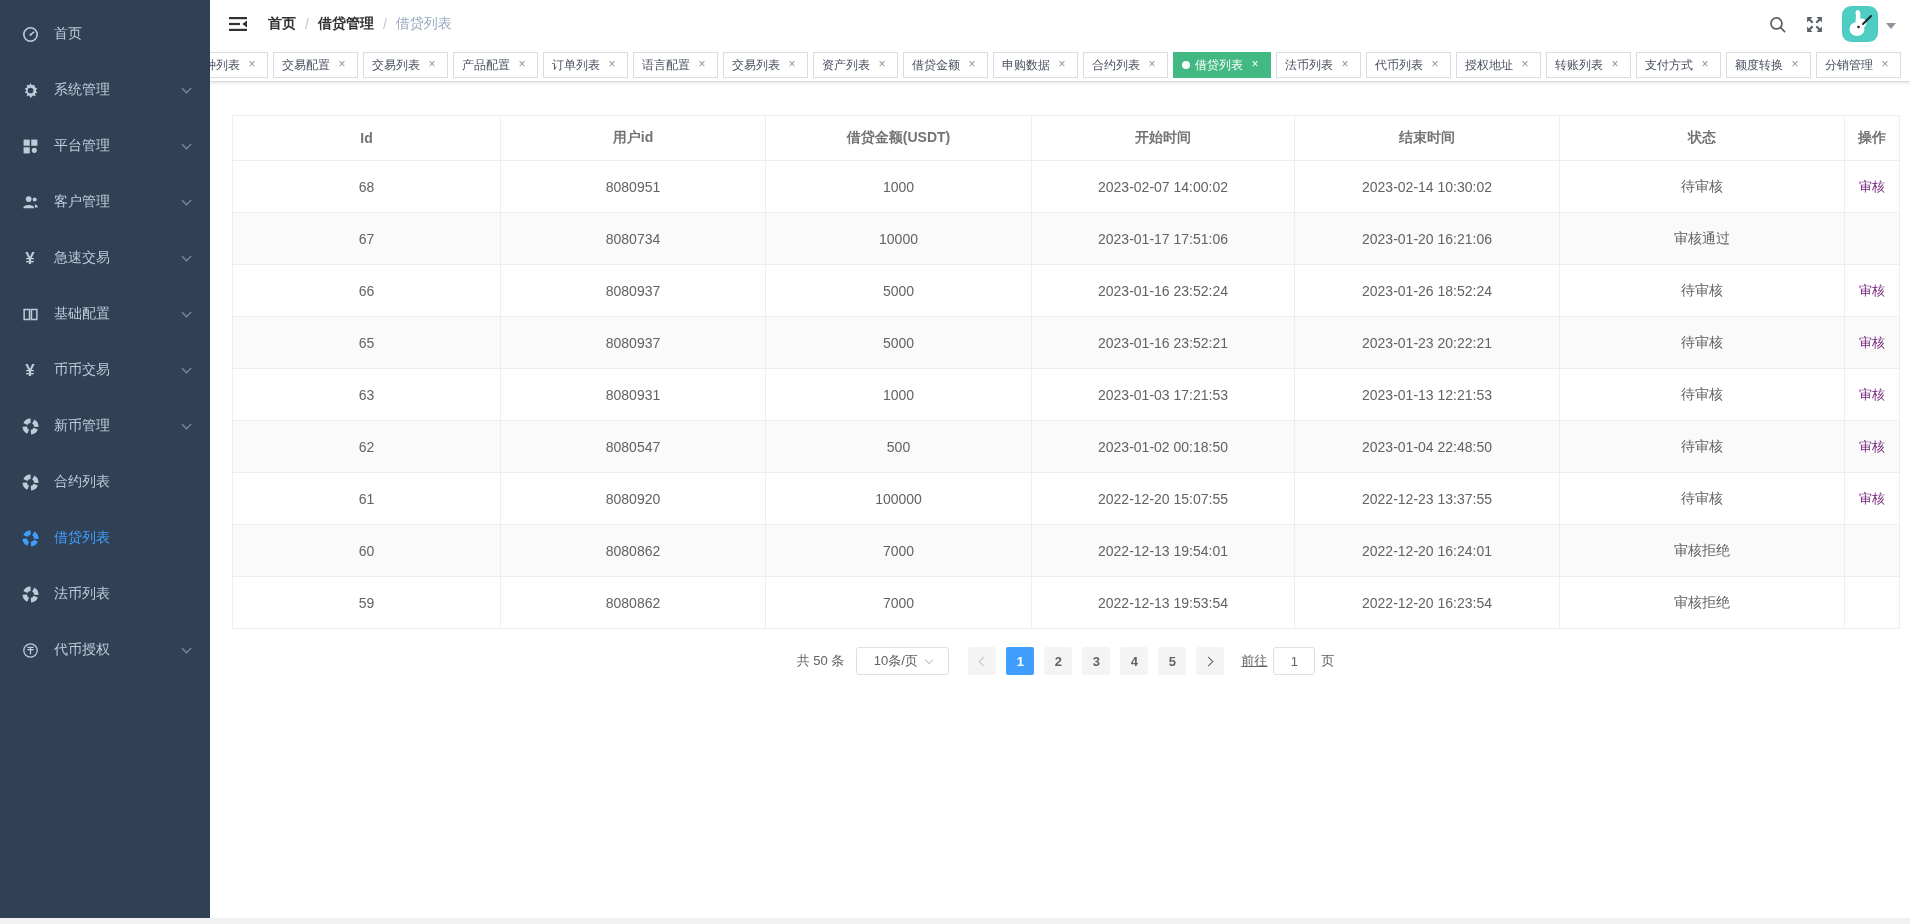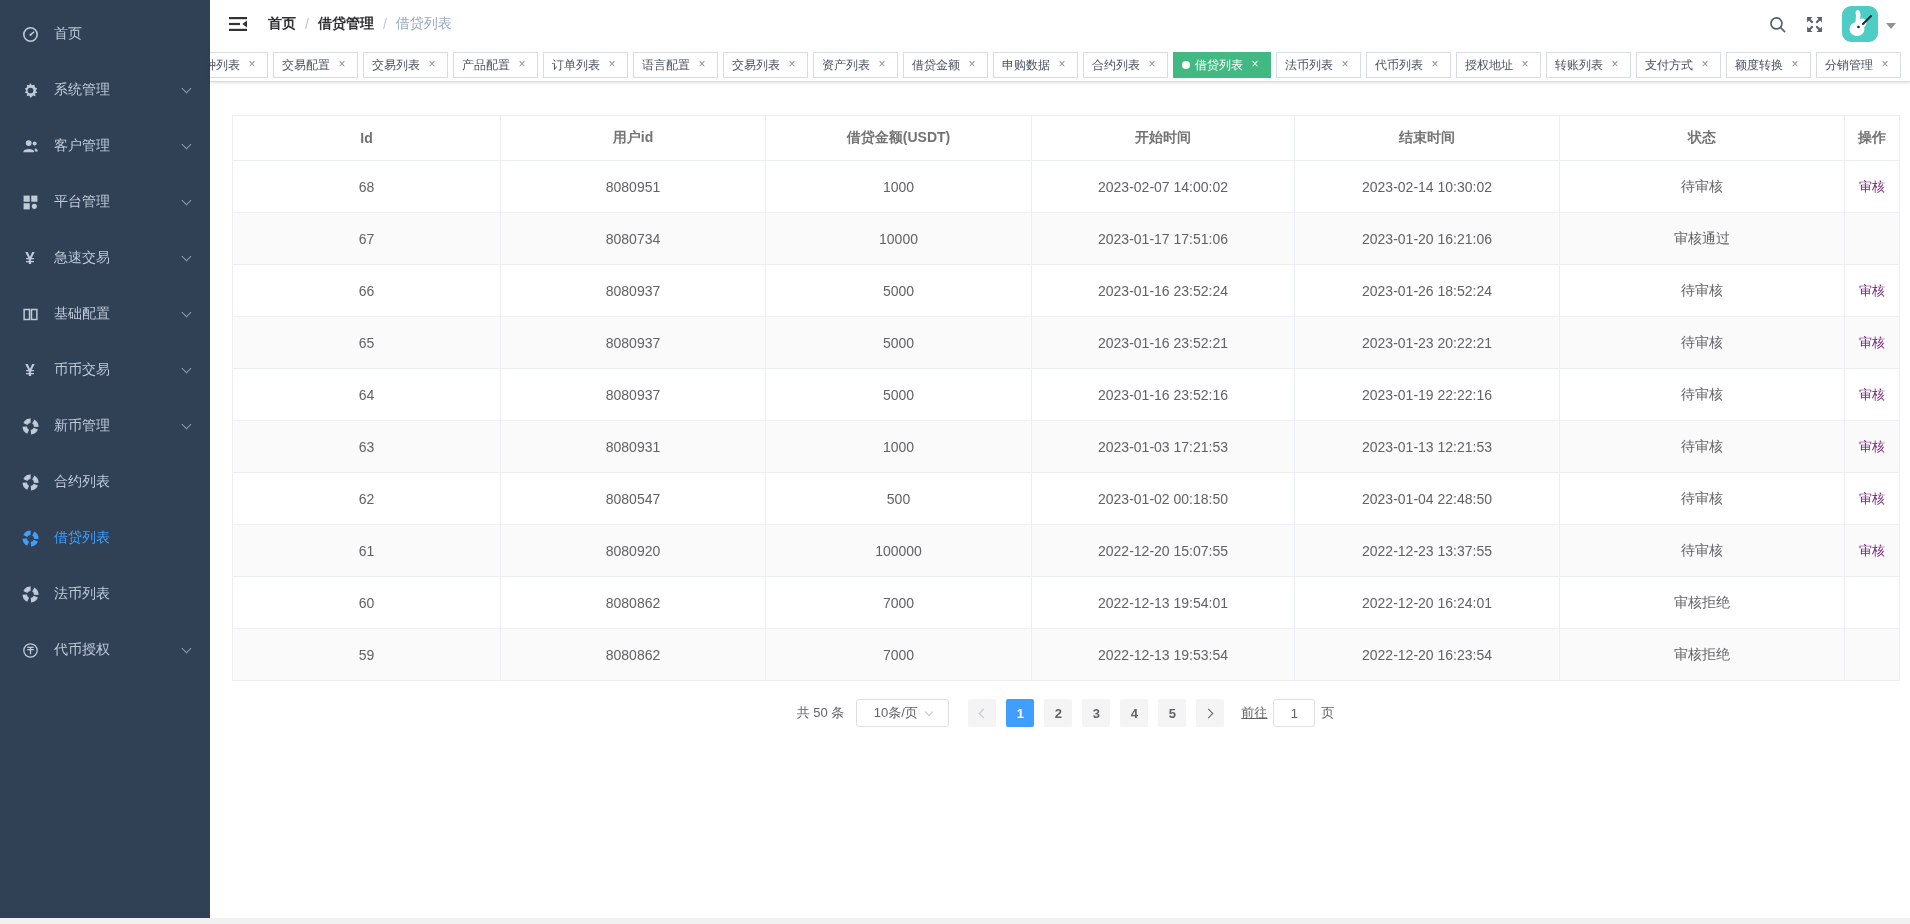--- a/index.html
+++ b/index.html
@@ -103,39 +103,39 @@
             <svg viewBox="0 0 16 16" fill="currentColor" fill-rule="evenodd">
               <path d="M8 1l1.2 2.1 2.4-.6.6 2.4L14.3 6 13 8l1.3 2-2.1.9.6 2.4-2.4-.6L8 15l-1.2-2.3-2.4.6.6-2.4L2.7 10 4 8 2.7 6l2.3-1.1-.6-2.4 2.4.6zM8 5.3a2.7 2.7 0 1 0 0 5.4 2.7 2.7 0 0 0 0-5.4z"></path>
             </svg>
           </span>
           <span>系统管理</span>
           <i class="menu-chevron"></i>
         </div>
         <div class="menu-item">
           <span class="m-icon">
             <svg viewBox="0 0 16 16" fill="currentColor">
+              <rect x="1.5" y="1.5" width="5.8" height="5.8"></rect>
+              <rect x="8.7" y="1.5" width="5.8" height="5.8"></rect>
+              <rect x="1.5" y="8.7" width="5.8" height="5.8"></rect>
+              <circle cx="11.6" cy="11.6" r="2.4"></circle>
+            </svg>
+          </span>
+          <span>平台管理</span>
+          <i class="menu-chevron"></i>
+        </div>
+        <div class="menu-item">
+          <span class="m-icon">
+            <svg viewBox="0 0 16 16" fill="currentColor">
               <circle cx="6.3" cy="4.8" r="2.7"></circle>
               <path d="M1.3 13c0-3.4 10-3.4 10 0v.4h-10z"></path>
               <circle cx="11.9" cy="5.2" r="1.9"></circle>
               <path d="M12.2 12.6h2.6c0-2.2-1.4-2.9-2.8-2.8z"></path>
             </svg>
           </span>
           <span>客户管理</span>
-          <i class="menu-chevron"></i>
-        </div>
-        <div class="menu-item">
-          <span class="m-icon">
-            <svg viewBox="0 0 16 16" fill="currentColor">
-              <rect x="1.5" y="1.5" width="5.8" height="5.8"></rect>
-              <rect x="8.7" y="1.5" width="5.8" height="5.8"></rect>
-              <rect x="1.5" y="8.7" width="5.8" height="5.8"></rect>
-              <circle cx="11.6" cy="11.6" r="2.4"></circle>
-            </svg>
-          </span>
-          <span>平台管理</span>
           <i class="menu-chevron"></i>
         </div>
         <div class="menu-item">
           <span class="m-icon">
             <span style="font-size:17px;font-weight:700;line-height:1">¥</span>
           </span>
           <span>急速交易</span>
           <i class="menu-chevron"></i>
         </div>
         <div class="menu-item">
@@ -382,29 +382,20 @@
             <tr>
               <td>65</td>
               <td>8080937</td>
               <td>5000</td>
               <td>2023-01-16 23:52:21</td>
               <td>2023-01-23 20:22:21</td>
               <td>待审核</td>
               <td><a class="review-link">审核</a></td>
             </tr>
             <tr>
-              <td>64</td>
-              <td>8080937</td>
-              <td>5000</td>
-              <td>2023-01-16 23:52:16</td>
-              <td>2023-01-19 22:22:16</td>
-              <td>待审核</td>
-              <td><a class="review-link">审核</a></td>
-            </tr>
-            <tr>
               <td>63</td>
               <td>8080931</td>
               <td>1000</td>
               <td>2023-01-03 17:21:53</td>
               <td>2023-01-13 12:21:53</td>
               <td>待审核</td>
               <td><a class="review-link">审核</a></td>
             </tr>
             <tr>
               <td>62</td>

